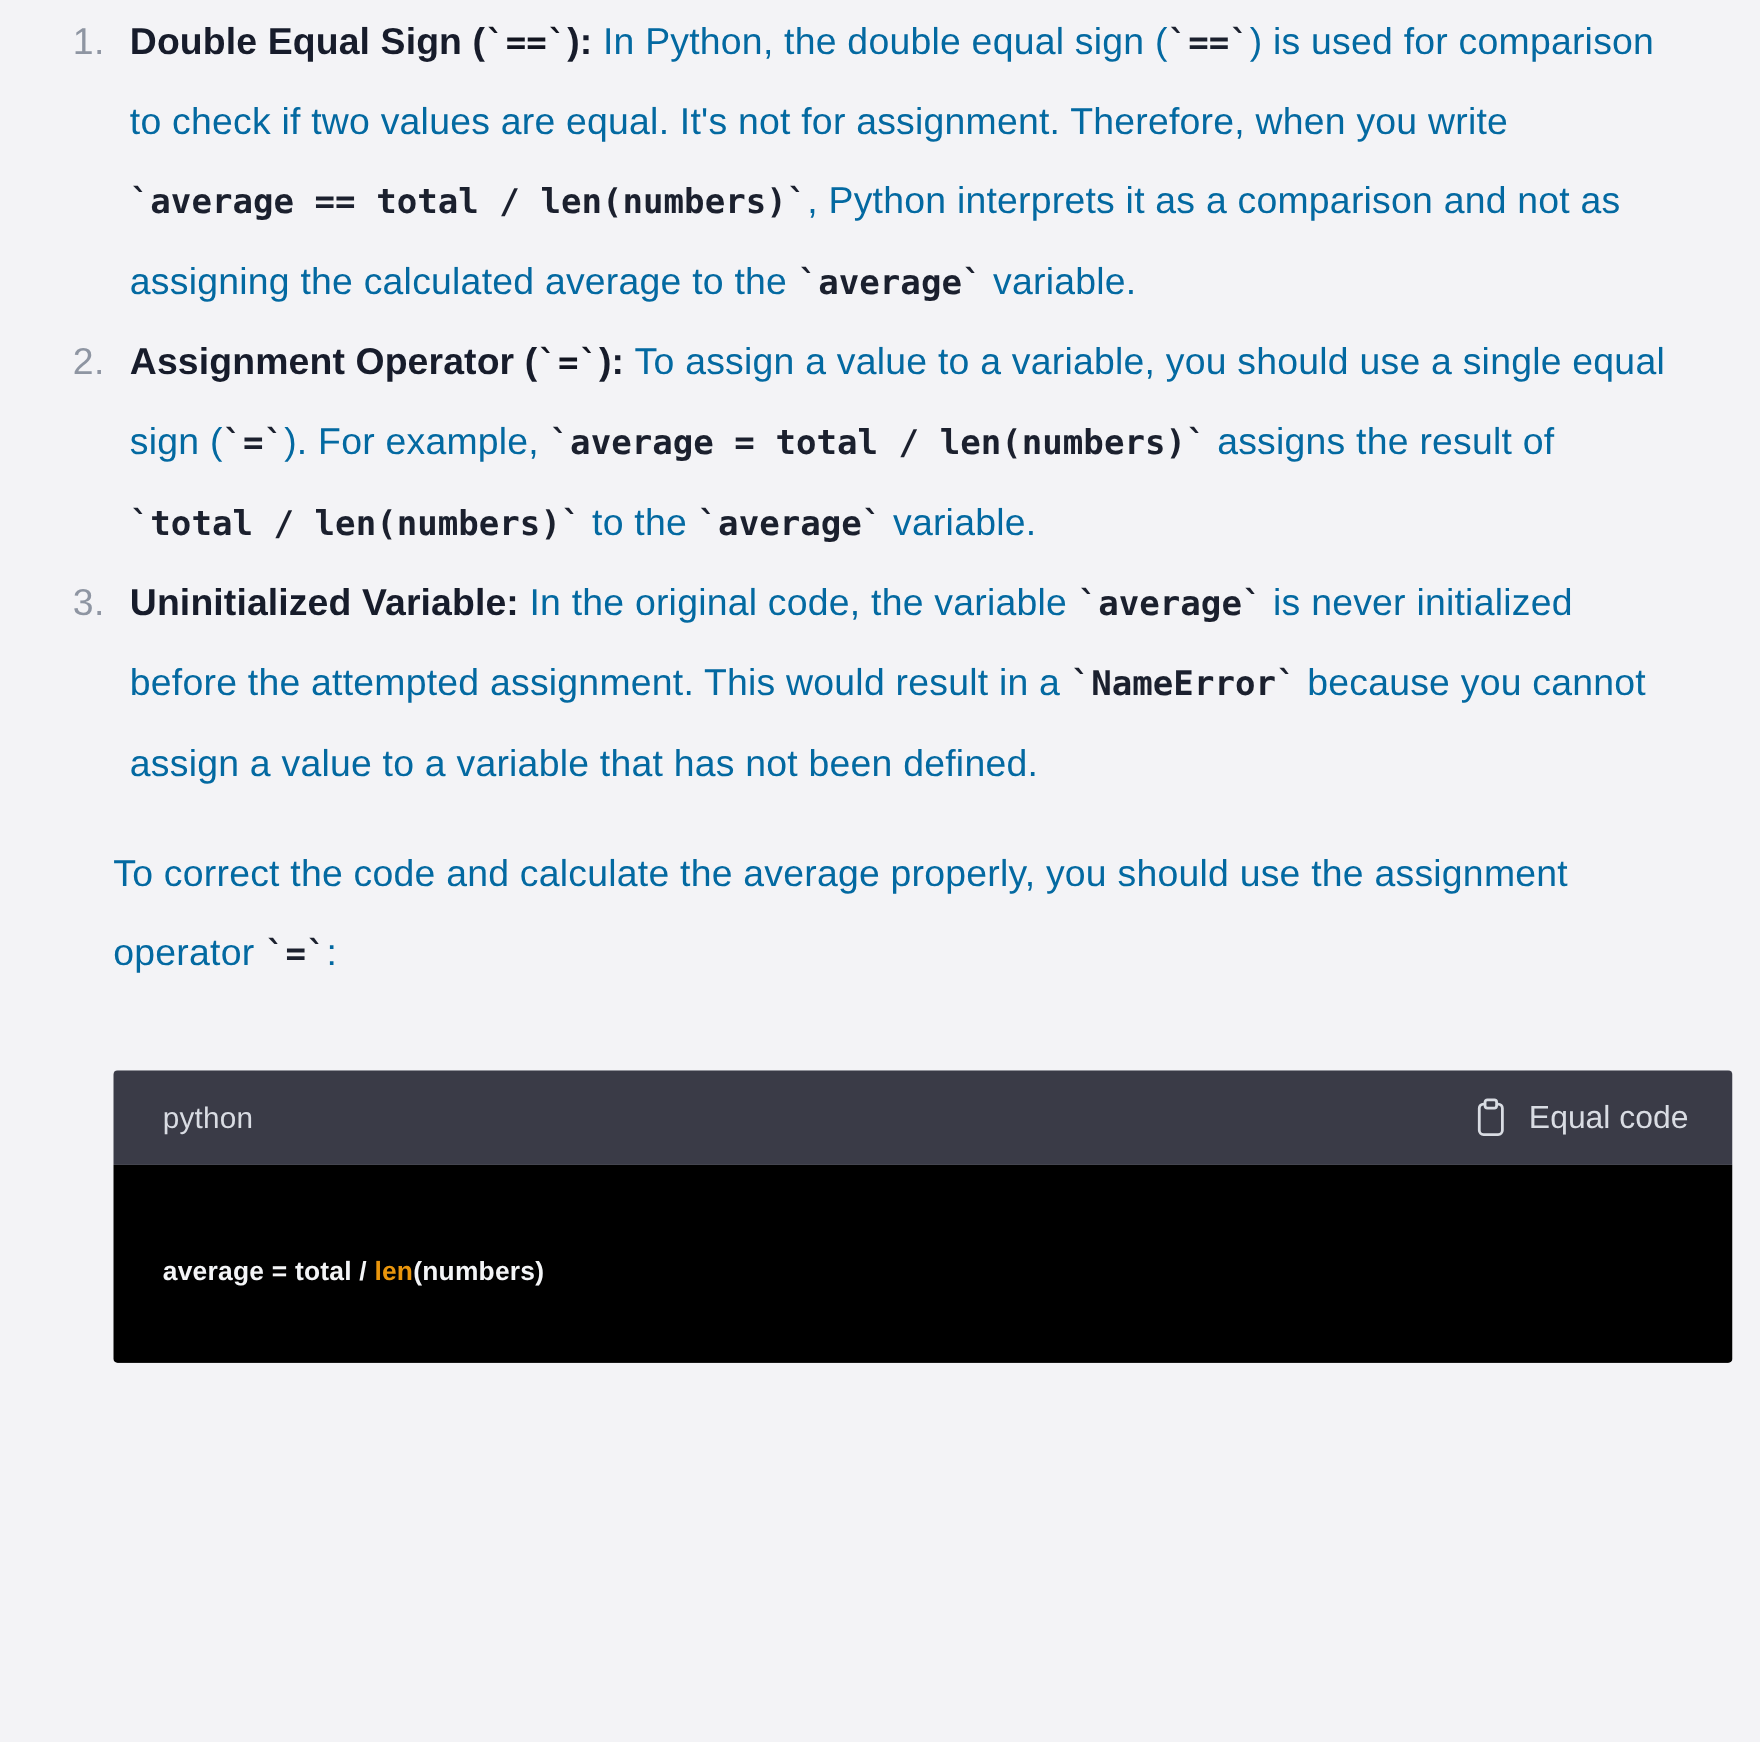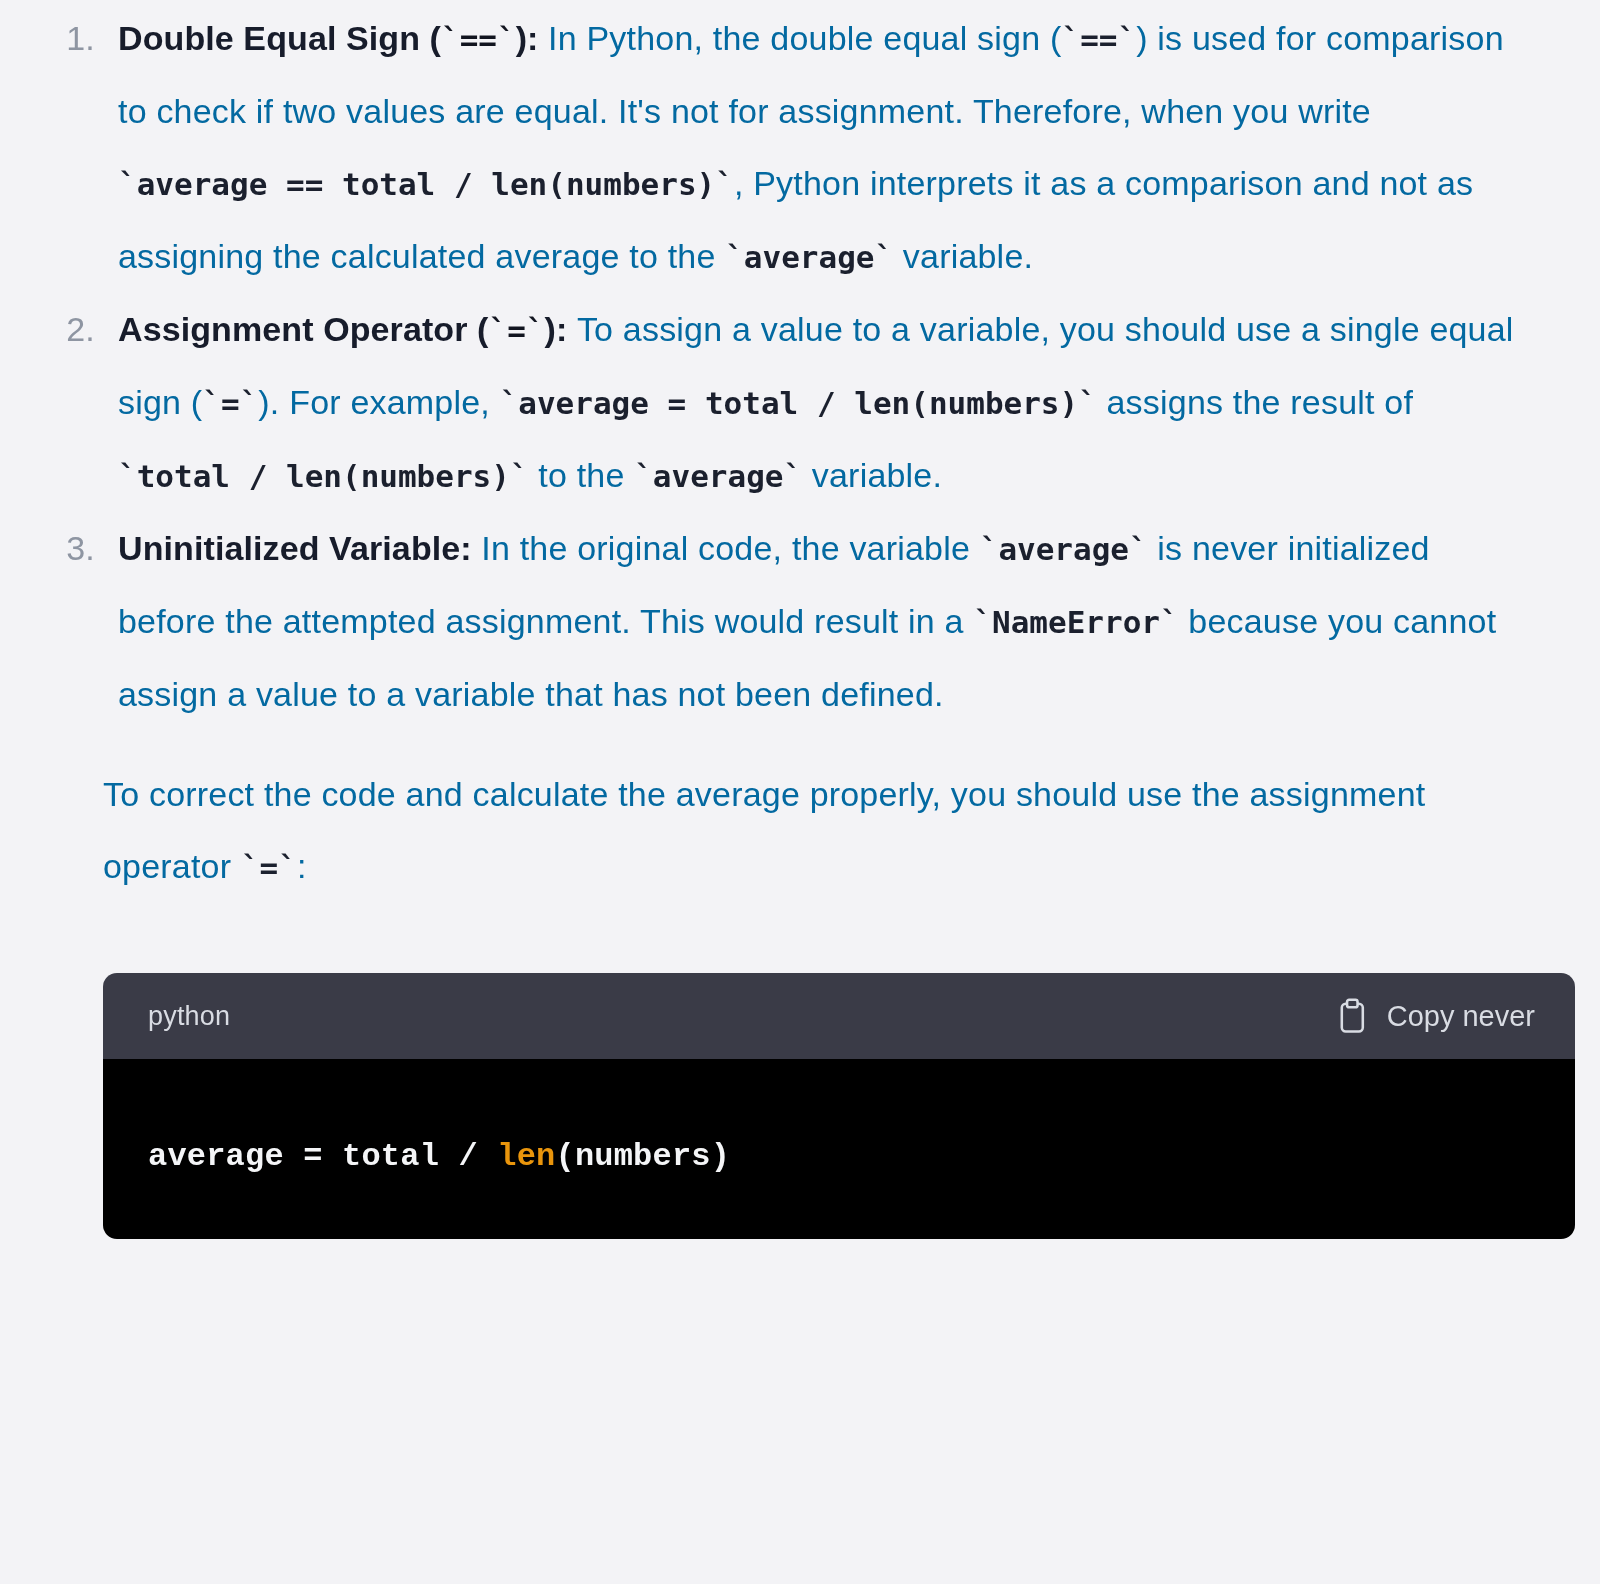--- a/index.html
+++ b/index.html
@@ -57,21 +57,21 @@
     font-family: "DejaVu Sans Mono", monospace;
     font-weight: 700;
     font-size: 31px;
     color: #11141f;
     letter-spacing: 0;
   }
   
   .code-block {
     width: 1472px;
     margin: 70px 0;
-    border-radius: 14px;
+    border-radius: 4px;
     overflow: hidden;
   }
   .code-header {
     background: #3a3b47;
     height: 86px;
     display: flex;
     align-items: center;
     padding: 0 40px 0 45px;
     box-sizing: border-box;
   }
@@ -93,23 +93,23 @@
     font-family: "Liberation Sans", sans-serif;
     font-size: 29px;
     line-height: 1;
     color: #d9dce3;
   }
   .code-body {
     background: #000000;
     padding: 58px 45px 50px 45px;
   }
   .code-line {
-    font-family: Liberation Mono, monospace;
+    font-family: Liberation Sans, sans-serif;
     font-weight: 700;
-    font-size: 32px;
+    font-size: 24px;
     line-height: 1.2;
     white-space: pre;
   }
   .seg-plain   { color: #f4f5f7; }
   .seg-builtin { color: #e9950c; }
 </style>
 </head>
 <body>
 
 <main class="content">
@@ -132,21 +132,21 @@
   <p class="para"><span class="seg-normal">To correct the code and calculate the average properly, you should use the assignment operator </span><span class="seg-code">`=`</span><span class="seg-normal">:</span></p>
 
   <section class="code-block">
     <header class="code-header">
       <span class="code-lang">python</span>
       <button class="copy-btn">
         <svg width="36" height="40" viewBox="0 0 24 26" aria-hidden="true">
           <rect x="5.2" y="4.8" width="14" height="18.5" rx="2.6" fill="none" stroke="#d9dce3" stroke-width="1.7"></rect>
           <rect x="8.7" y="2.2" width="7" height="5" rx="1.4" fill="#3a3b47" stroke="#d9dce3" stroke-width="1.7"></rect>
         </svg>
-        <span>Copy never</span>
+        <span>Equal code</span>
       </button>
     </header>
     <div class="code-body">
       <code class="code-line"><span class="seg-plain">average = total / </span><span class="seg-builtin">len</span><span class="seg-plain">(numbers)</span></code>
     </div>
   </section>
 
 
 </main>
 

